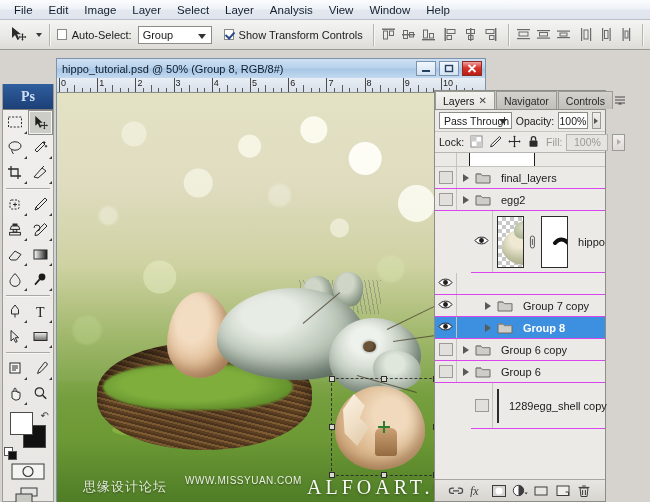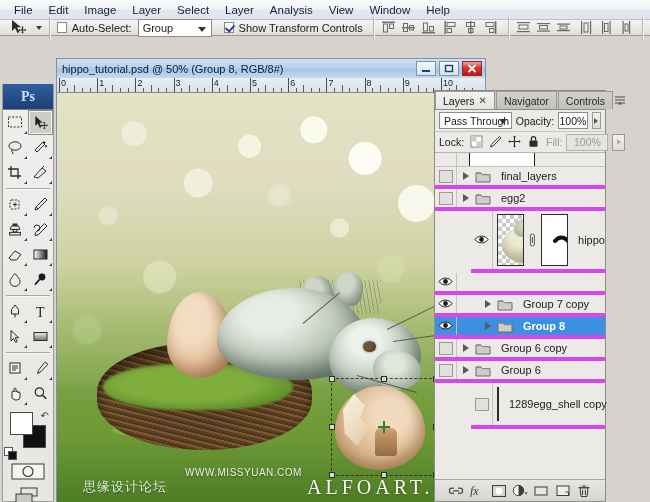--- a/index.html
+++ b/index.html
@@ -21,21 +21,21 @@
     border-bottom: 1px solid #b8bfcb;
     display: flex; align-items: center; padding-left: 6px;
   }
   .menubar .mi {
     font-size: 11.5px; color: #14202e; padding: 2px 8px; white-space: nowrap;
     cursor: default;
   }
 
   
   .optbar {
-    position: absolute; left: 0; top: 20px; width: 650px; height: 16px;
+    position: absolute; left: 0; top: 20px; width: 650px; height: 30px;
     background: linear-gradient(180deg,#f4f4f2 0%,#e9e9e6 55%,#dedcd7 100%);
     border-bottom: 1px solid #9a9a95;
     display: flex; align-items: center;
   }
   .sep { width: 1px; height: 22px; background: #b5b5b0; margin: 0 7px;
          box-shadow: 1px 0 0 #f6f6f4; }
   .toolpreset { display:flex; align-items:center; margin-left:6px; }
   .toolpreset .swatch {
     width: 24px; height: 22px; display:flex; align-items:center; justify-content:center;
   }
@@ -204,21 +204,21 @@
             border:1px solid #2e2e2e; }
   .tctr{ position:absolute; left:50%; top:50%; width:12px;height:12px; transform:translate(-50%,-50%);}
   .tctr::before,.tctr::after{ content:""; position:absolute; background:#2e7d32;}
   .tctr::before{ left:0; top:5px; width:12px; height:2px;}
   .tctr::after{ left:5px; top:0; width:2px; height:12px;}
 
   
   .wm-cn{ position:absolute; left:26px; bottom:6px; font-size:13px; color:#eef3e8;
           font-family:"DejaVu Sans", sans-serif; opacity:.92; letter-spacing:1px;
           text-shadow:0 1px 2px rgba(0,0,0,.45); }
-  .wm-url{ position:absolute; left:128px; bottom:24px; font-size:10px; color:#f2f6ec;
+  .wm-url{ position:absolute; left:128px; bottom:16px; font-size:10px; color:#f2f6ec;
            letter-spacing:.5px; opacity:.95; text-shadow:0 1px 2px rgba(0,0,0,.45);}
   .wm-alfo{ position:absolute; left:250px; bottom:3px; font-size:20px; color:#ffffff;
             letter-spacing:4px; font-family:"Liberation Serif", serif; opacity:.95;
             text-shadow:0 1px 3px rgba(0,0,0,.4); }
 
   
   .panel{ position:absolute; left:434px; top:90px; width:172px; height:412px;
           background:#eceae6; border:1px solid #8d8d88;}
   .tabs{ height:19px; display:flex; align-items:flex-end; background:#c9c7c2;
          border-bottom:1px solid #8d8d88; }
@@ -239,21 +239,21 @@
              font-size:10.5px; display:flex;align-items:center;justify-content:center;}
   .numfield.dim{ background:#e6e4e0; color:#9a9a95; border-color:#b4b2ae;}
   .spin{ width:13px;height:17px;border:1px solid #9a9a95;
          background:linear-gradient(180deg,#f1f0ed,#dedcd8);
          display:flex;align-items:center;justify-content:center;}
   .spin i{ width:0;height:0;border-top:3px solid transparent;border-bottom:3px solid transparent;
            border-left:4px solid #555; display:block;}
   .lockrow{ height:21px; display:flex; align-items:center; padding:0 4px; gap:6px;
             border-bottom:1px solid #b7b5b1; }
   .lockrow .t{ font-size:10.5px; } 
-  .lrow{ display:flex; align-items:center; height:22px; border-bottom:4px solid #d946ef;
+  .lrow{ display:flex; align-items:center; height:22px; border-bottom:1px solid #d946ef;
          background:#eceae6; }
   .lrow.tall{ height:62px;margin-left:36px; }
   .lrow.sel{ background:#3d8fe0; color:#fff; }
   .eyecell{ width:22px; height:100%; display:flex; align-items:center; justify-content:center;
             border-right:1px solid #c6c4bf; }
   .eyebox{ width:14px;height:13px; border:1px solid #9c9a96; background:#e2e0dc; }
   .thumbcell{ flex:0 0 auto; display:flex; align-items:center; padding-left:4px; gap:4px; }
   .folder{ width:16px;height:13px; position:relative; }
   .disc{ width:10px;height:10px; display:flex;align-items:center;justify-content:center;}
   .tri{ width:0;height:0;border-top:4px solid transparent;border-bottom:4px solid transparent;

